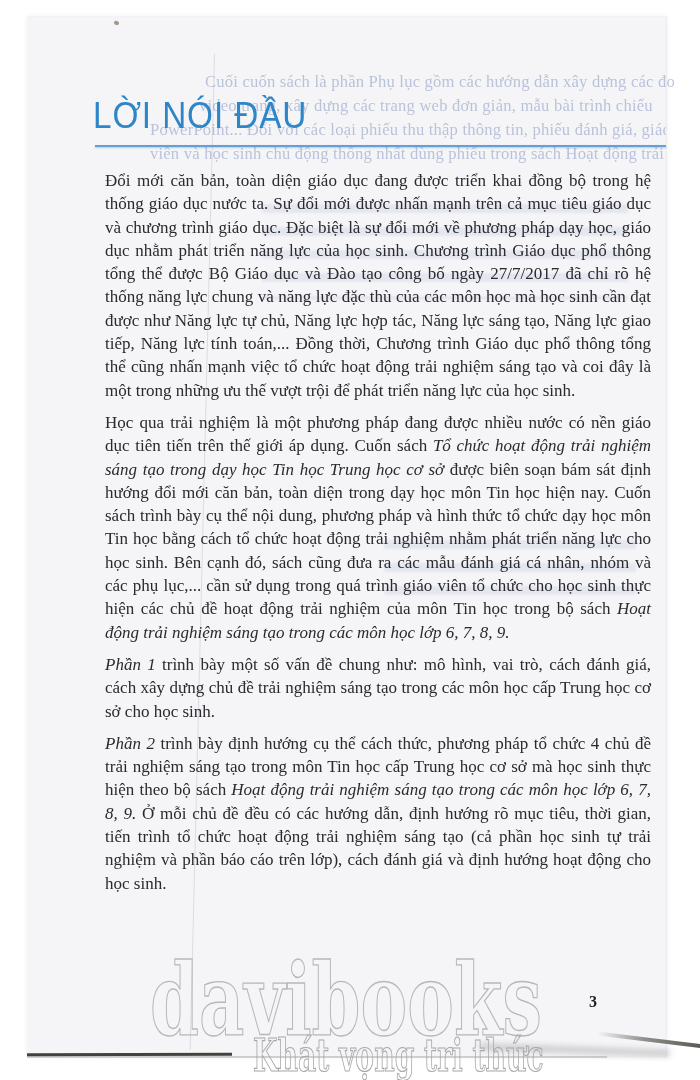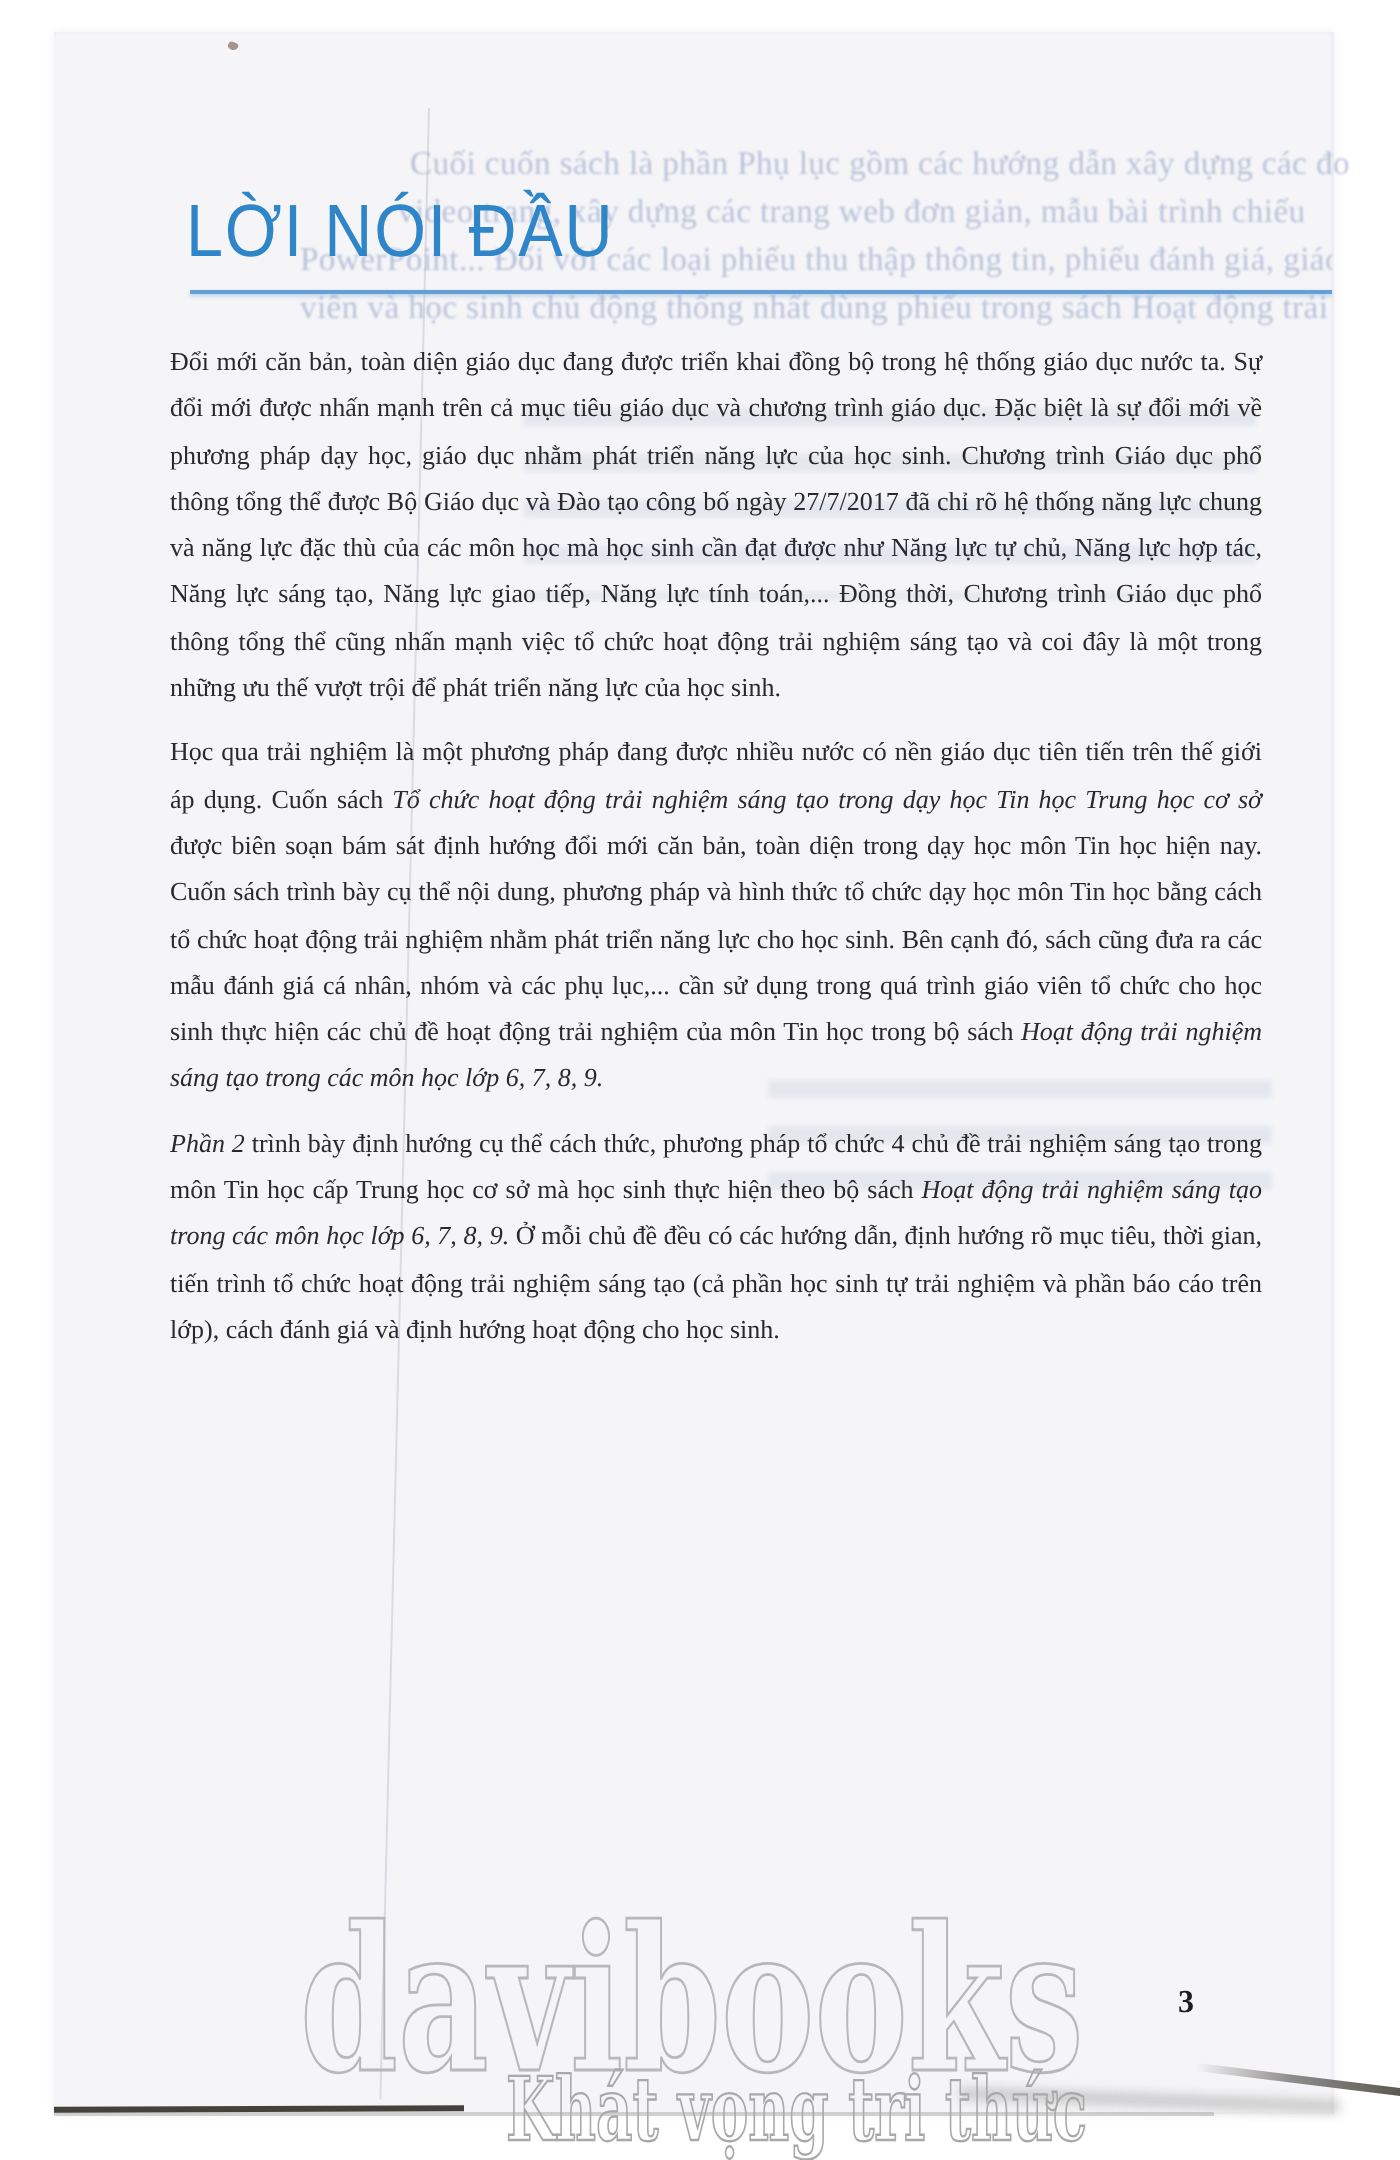--- a/index.html
+++ b/index.html
@@ -22,22 +22,22 @@
   .ghost-streak{position:absolute;z-index:1;filter:blur(1.2px);opacity:.13;
     background:repeating-linear-gradient(180deg, #7d8cb5 0px, #7d8cb5 9px, transparent 9px, transparent 23px);}
   .gs1{left:262px;top:204px;width:366px;height:96px;}
   .gs2{left:384px;top:540px;width:252px;height:66px;}
   .page-title{position:absolute;left:93px;top:94px;z-index:3;
               font-family:"Liberation Sans","DejaVu Sans",sans-serif;
               font-size:37px;font-weight:400;letter-spacing:1px;line-height:1.2;
               color:var(--title-blue,#2e86c8);transform:scaleX(0.9);transform-origin:left top;}
   .title-rule{position:absolute;left:95px;top:145px;width:571px;height:2px;z-index:2;
               background:var(--rule-blue,#659fd4);box-shadow:0 1px 2px rgba(91,155,211,.45);}
-  .body-text{position:absolute;left:85px;top:169px;width:546px;z-index:3;
-             font-size:13px;line-height:23.3px;color:var(--body-text,#2a2a2e);
+  .body-text{position:absolute;left:105px;top:169px;width:546px;z-index:3;
+             font-size:17px;line-height:23.3px;color:var(--body-text,#2a2a2e);
              text-align:justify;}
   .body-text p{margin:0 0 9px 0;}
   .body-text .it{font-style:italic;}
   .page-number{position:absolute;left:583px;top:993px;z-index:3;width:20px;text-align:center;
                font-size:16px;font-weight:bold;color:#1c1c22;}
   .wm-brand{position:absolute;left:150px;top:950px;z-index:5;
             font-family:"DejaVu Serif","Liberation Serif",serif;font-weight:bold;
             font-size:100px;line-height:1;white-space:nowrap;
             color:transparent;-webkit-text-stroke:1.4px var(--watermark-outline,#b8b8b8);
             transform:scaleX(0.70);transform-origin:left top;}
@@ -73,20 +73,21 @@
     </div>
   <div class="ghost-streak gs1"></div>
   <div class="ghost-streak gs2"></div>
 
   <div class="page-title">LỜI NÓI ĐẦU</div>
   <div class="title-rule"></div>
 
   <div class="body-text">
       <p><span>Đổi mới căn bản, toàn diện giáo dục đang được triển khai đồng bộ trong hệ thống giáo dục nước ta. Sự đổi mới được nhấn mạnh trên cả mục tiêu giáo dục và chương trình giáo dục. Đặc biệt là sự đổi mới về phương pháp dạy học, giáo dục nhằm phát triển năng lực của học sinh. Chương trình Giáo dục phổ thông tổng thể được Bộ Giáo dục và Đào tạo công bố ngày 27/7/2017 đã chỉ rõ hệ thống năng lực chung và năng lực đặc thù của các môn học mà học sinh cần đạt được như Năng lực tự chủ, Năng lực hợp tác, Năng lực sáng tạo, Năng lực giao tiếp, Năng lực tính toán,... Đồng thời, Chương trình Giáo dục phổ thông tổng thể cũng nhấn mạnh việc tổ chức hoạt động trải nghiệm sáng tạo và coi đây là một trong những ưu thế vượt trội để phát triển năng lực của học sinh.</span></p>
       <p><span>Học qua trải nghiệm là một phương pháp đang được nhiều nước có nền giáo dục tiên tiến trên thế giới áp dụng. Cuốn sách </span><span class="it">Tổ chức hoạt động trải nghiệm sáng tạo trong dạy học Tin học Trung học cơ sở</span><span> được biên soạn bám sát định hướng đổi mới căn bản, toàn diện trong dạy học môn Tin học hiện nay. Cuốn sách trình bày cụ thể nội dung, phương pháp và hình thức tổ chức dạy học môn Tin học bằng cách tổ chức hoạt động trải nghiệm nhằm phát triển năng lực cho học sinh. Bên cạnh đó, sách cũng đưa ra các mẫu đánh giá cá nhân, nhóm và các phụ lục,... cần sử dụng trong quá trình giáo viên tổ chức cho học sinh thực hiện các chủ đề hoạt động trải nghiệm của môn Tin học trong bộ sách </span><span class="it">Hoạt động trải nghiệm sáng tạo trong các môn học lớp 6, 7, 8, 9.</span></p>
+      <p><span class="it">Phần 1</span><span> trình bày một số vấn đề chung như: mô hình, vai trò, cách đánh giá, cách xây dựng chủ đề trải nghiệm sáng tạo trong các môn học cấp Trung học cơ sở cho học sinh.</span></p>
       <p><span class="it">Phần 2</span><span> trình bày định hướng cụ thể cách thức, phương pháp tổ chức 4 chủ đề trải nghiệm sáng tạo trong môn Tin học cấp Trung học cơ sở mà học sinh thực hiện theo bộ sách </span><span class="it">Hoạt động trải nghiệm sáng tạo trong các môn học lớp 6, 7, 8, 9.</span><span> Ở mỗi chủ đề đều có các hướng dẫn, định hướng rõ mục tiêu, thời gian, tiến trình tổ chức hoạt động trải nghiệm sáng tạo (cả phần học sinh tự trải nghiệm và phần báo cáo trên lớp), cách đánh giá và định hướng hoạt động cho học sinh.</span></p>
     </div>
 
   <div class="wm-brand">davibooks</div>
   <div class="wm-slogan">Khát vọng tri thức</div>
   <div class="page-number">3</div>
 
   <div class="edge-light"></div>
   <div class="edge-dark"></div>
   <div class="edge-soft"></div>

